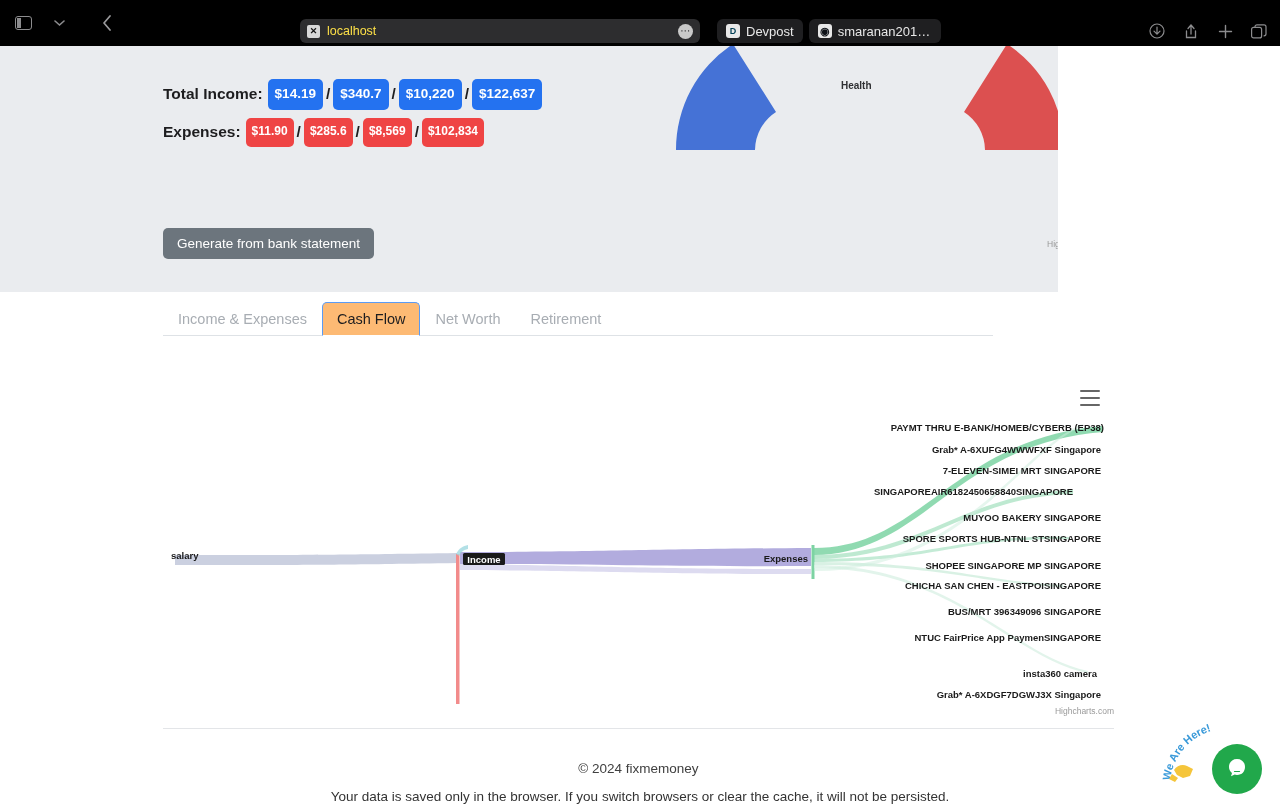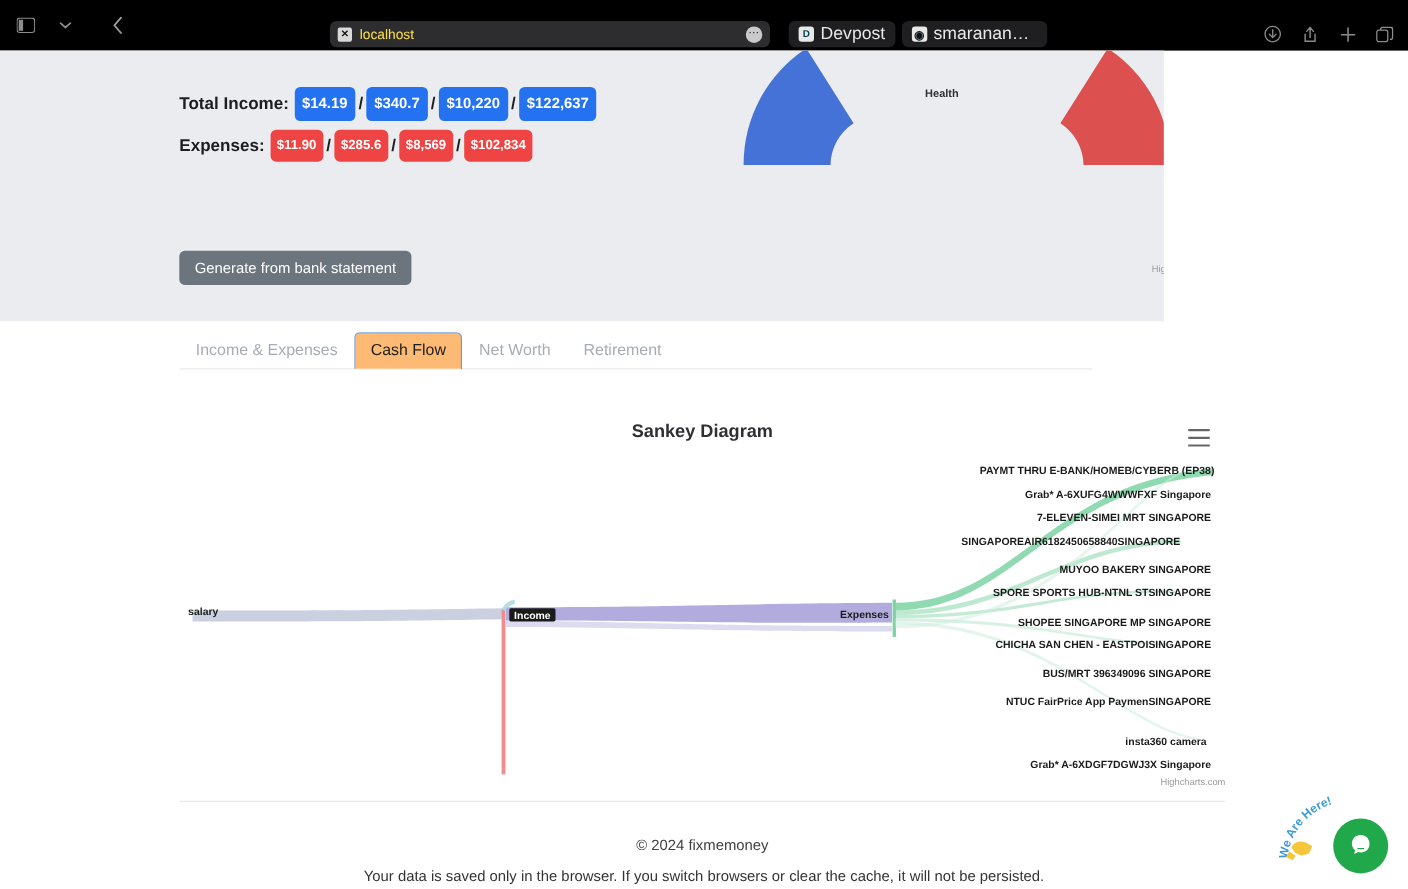--- a/index.html
+++ b/index.html
@@ -51,21 +51,21 @@
     max-width: 132px;
   }
   .btab-ico {
     width: 14px; height: 14px; border-radius: 3px;
     flex: none; display: flex; align-items: center; justify-content: center;
     font-size: 9px; font-weight: bold;
   }
   .ico-devpost { background: #e8e8e8; color: #003e54; }
   .ico-github { background: #e8e8e8; color: #0d1117; font-size: 11px; }
   .btab-label {
-    color: #e8e8e8; font-size: 16px; white-space: nowrap;
+    color: #e8e8e8; font-size: 13px; white-space: nowrap;
     overflow: hidden; text-overflow: ellipsis;
   }
 
   .chrome-right {
     position: absolute; right: 8px; top: 19px;
     display: flex; align-items: center; gap: 8px;
   }
   .chrome-right .chrome-btn { width: 26px; height: 24px; }
 
   
@@ -268,21 +268,20 @@
 <div class="tabs-area">
   <div class="tabs">
     <div class="tab">Income &amp; Expenses</div>
     <div class="tab active">Cash Flow</div>
     <div class="tab">Net Worth</div>
     <div class="tab">Retirement</div>
   </div>
 </div>
 
 <div class="sankey-card">
-  <div class="sankey-title">Sankey Diagram</div>
   <div class="hc-menu">
     <span></span>
       <span></span>
       <span></span>
   </div>
 
   <svg class="sankey-svg" width="951" height="330" viewBox="0 0 951 330">
 
     <path d="M12,157 C160,157 160,157 294,155 L294,165 C160,167 160,167 12,167 Z" fill="#b9c0d6" opacity="0.75"></path>
 

